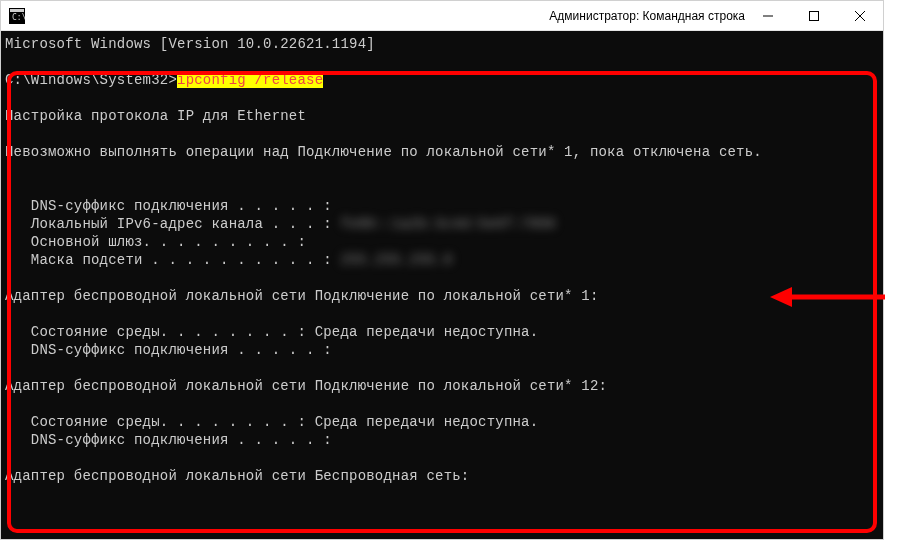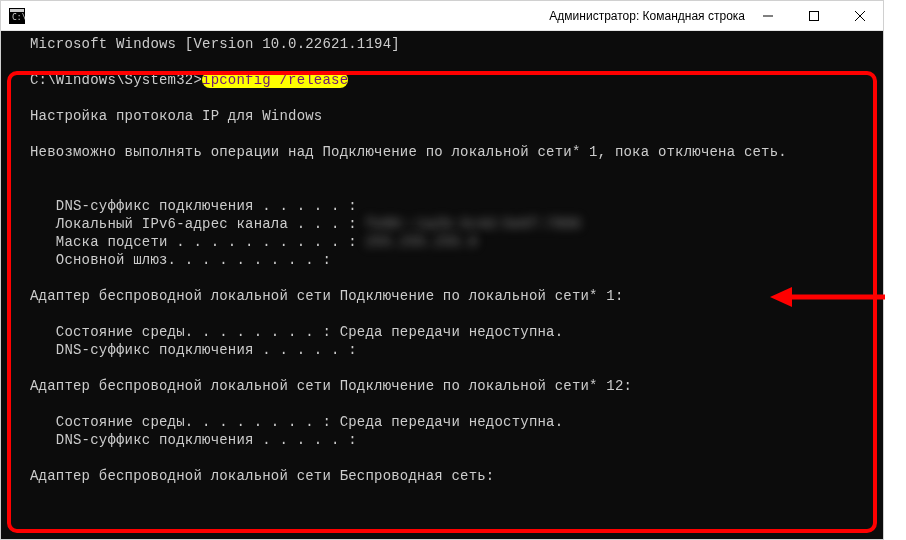--- a/index.html
+++ b/index.html
@@ -55,35 +55,34 @@
     color: #000;
   }
   .terminal {
     padding: 4px 4px;
     color: #cccccc;
     font-size: 14px;
     line-height: 18px;
     letter-spacing: 0.2px;
     position: relative;
   }
-  .line { white-space: pre; margin-left: 25px; }
+  .line { white-space: pre; }
   .highlight {
     position: absolute;
     top: 70px;
     left: 6px;
     right: 6px;
     bottom: 6px;
     border: 4px solid #ff0000;
     border-radius: 10px;
     pointer-events: none;
   }
   .cmd-hl {
     background: #ffff00;
-    color: #701a75;
-    border-radius: 8px;
+    color: #ef4444;
   }
   .blur {
     display: inline-block;
     filter: blur(5px);
     color: #888;
   }
   .arrow {
     position: absolute;
     top: 282px;
     left: 770px;
@@ -124,29 +123,29 @@
           </svg>
       </div>
     </div>
   </div>
 
   <div class="terminal">
     <div class="line">Microsoft Windows [Version 10.0.22621.1194]</div>
     <div class="line">&nbsp;</div>
     <div class="line"><span>C:\Windows\System32&gt;</span><span class="cmd-hl">ipconfig /release</span></div>
     <div class="line">&nbsp;</div>
-    <div class="line">Настройка протокола IP для Windows</div>
+    <div class="line">Настройка протокола IP для Ethernet</div>
     <div class="line">&nbsp;</div>
     <div class="line">Невозможно выполнять операции над Подключение по локальной сети* 1, пока отключена сеть.</div>
     <div class="line">&nbsp;</div>
     <div class="line">&nbsp;</div>
     <div class="line">   DNS-суффикс подключения . . . . . :</div>
     <div class="line"><span>   Локальный IPv6-адрес канала . . . : </span><span class="blur">fe80::1a2b:3c4d:5e6f:7890</span></div>
+    <div class="line">   Основной шлюз. . . . . . . . . :</div>
     <div class="line"><span>   Маска подсети . . . . . . . . . . : </span><span class="blur">255.255.255.0</span></div>
-    <div class="line">   Основной шлюз. . . . . . . . . :</div>
     <div class="line">&nbsp;</div>
     <div class="line">Адаптер беспроводной локальной сети Подключение по локальной сети* 1:</div>
     <div class="line">&nbsp;</div>
     <div class="line">   Состояние среды. . . . . . . . : Среда передачи недоступна.</div>
     <div class="line">   DNS-суффикс подключения . . . . . :</div>
     <div class="line">&nbsp;</div>
     <div class="line">Адаптер беспроводной локальной сети Подключение по локальной сети* 12:</div>
     <div class="line">&nbsp;</div>
     <div class="line">   Состояние среды. . . . . . . . : Среда передачи недоступна.</div>
     <div class="line">   DNS-суффикс подключения . . . . . :</div>

